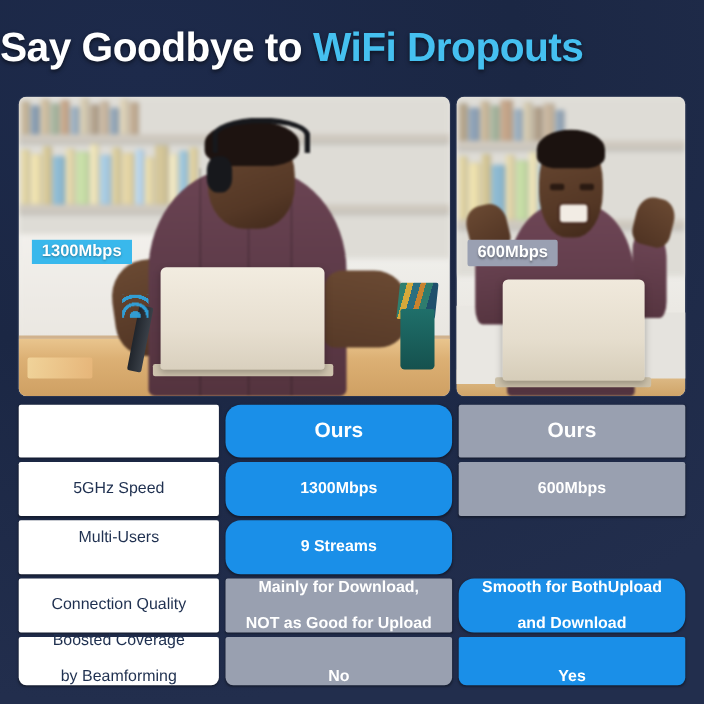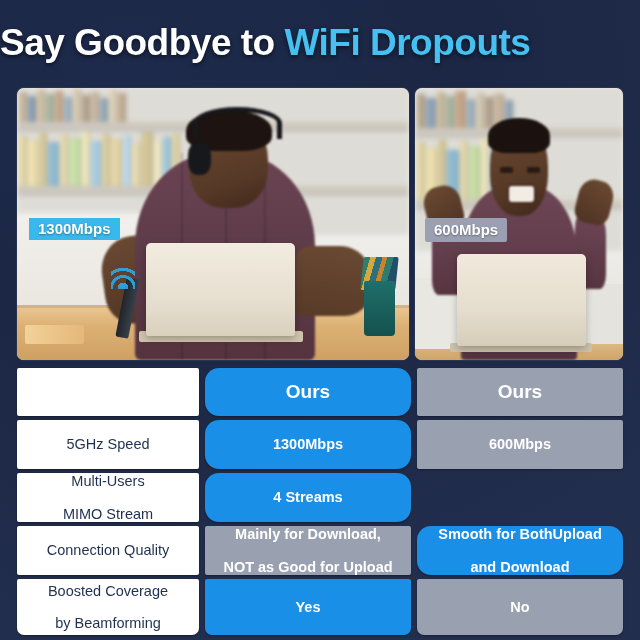--- a/index.html
+++ b/index.html
@@ -160,21 +160,21 @@
     box-shadow:0 1px 2px rgba(0,0,0,.35);
   }
   .c-other{
     width:206px;background:#99a0b0;color:#ffffff;
     font-size:14.5px;border-radius:2px;
     box-shadow:0 1px 2px rgba(0,0,0,.35);
   }
   .head-row .cell{height:48px;font-size:19px;}
   .head-row .c-label{background:#ffffff;}
   .body-row .cell{height:49px;}
-  .last-row .cell{height:56px;border-radius:2px 2px 7px 7px;}
+  .last-row .cell{height:44px;border-radius:2px 2px 7px 7px;align-items:flex-end;}
   .c-ours-head{font-size:19px;}
   .cell span{display:block;padding:0 6px;}
 </style>
 </head>
 <body>
 
 <div class="page">
 
   <div class="headline">
     <span class="w">Say Goodbye to</span>
@@ -317,24 +317,23 @@
     <div class="trow body-row">
       <div class="cell c-label">5GHz Speed</div>
       <div class="cell c-ours">1300Mbps</div>
       <div class="cell c-other">600Mbps</div>
     </div>
 
     <div class="trow body-row">
       <div class="cell c-label">
         <span>
           <span>Multi-Users</span><br>
-          <span>MIMO Stream</span>
         </span>
       </div>
-      <div class="cell c-ours">4 Streams</div>
+      <div class="cell c-ours">9 Streams</div>
     </div>
 
     <div class="trow body-row">
       <div class="cell c-label">Connection Quality</div>
       <div class="cell c-other">
         <span>
           <span>Mainly for Download,</span><br>
           <span>NOT as Good for Upload</span>
         </span>
       </div>
@@ -346,18 +345,18 @@
       </div>
     </div>
 
     <div class="trow body-row last-row">
       <div class="cell c-label">
         <span>
           <span>Boosted Coverage</span><br>
           <span>by Beamforming</span>
         </span>
       </div>
+      <div class="cell c-other">No</div>
       <div class="cell c-ours">Yes</div>
-      <div class="cell c-other">No</div>
     </div>
 
   </div>
 </div>
 
 </body></html>

